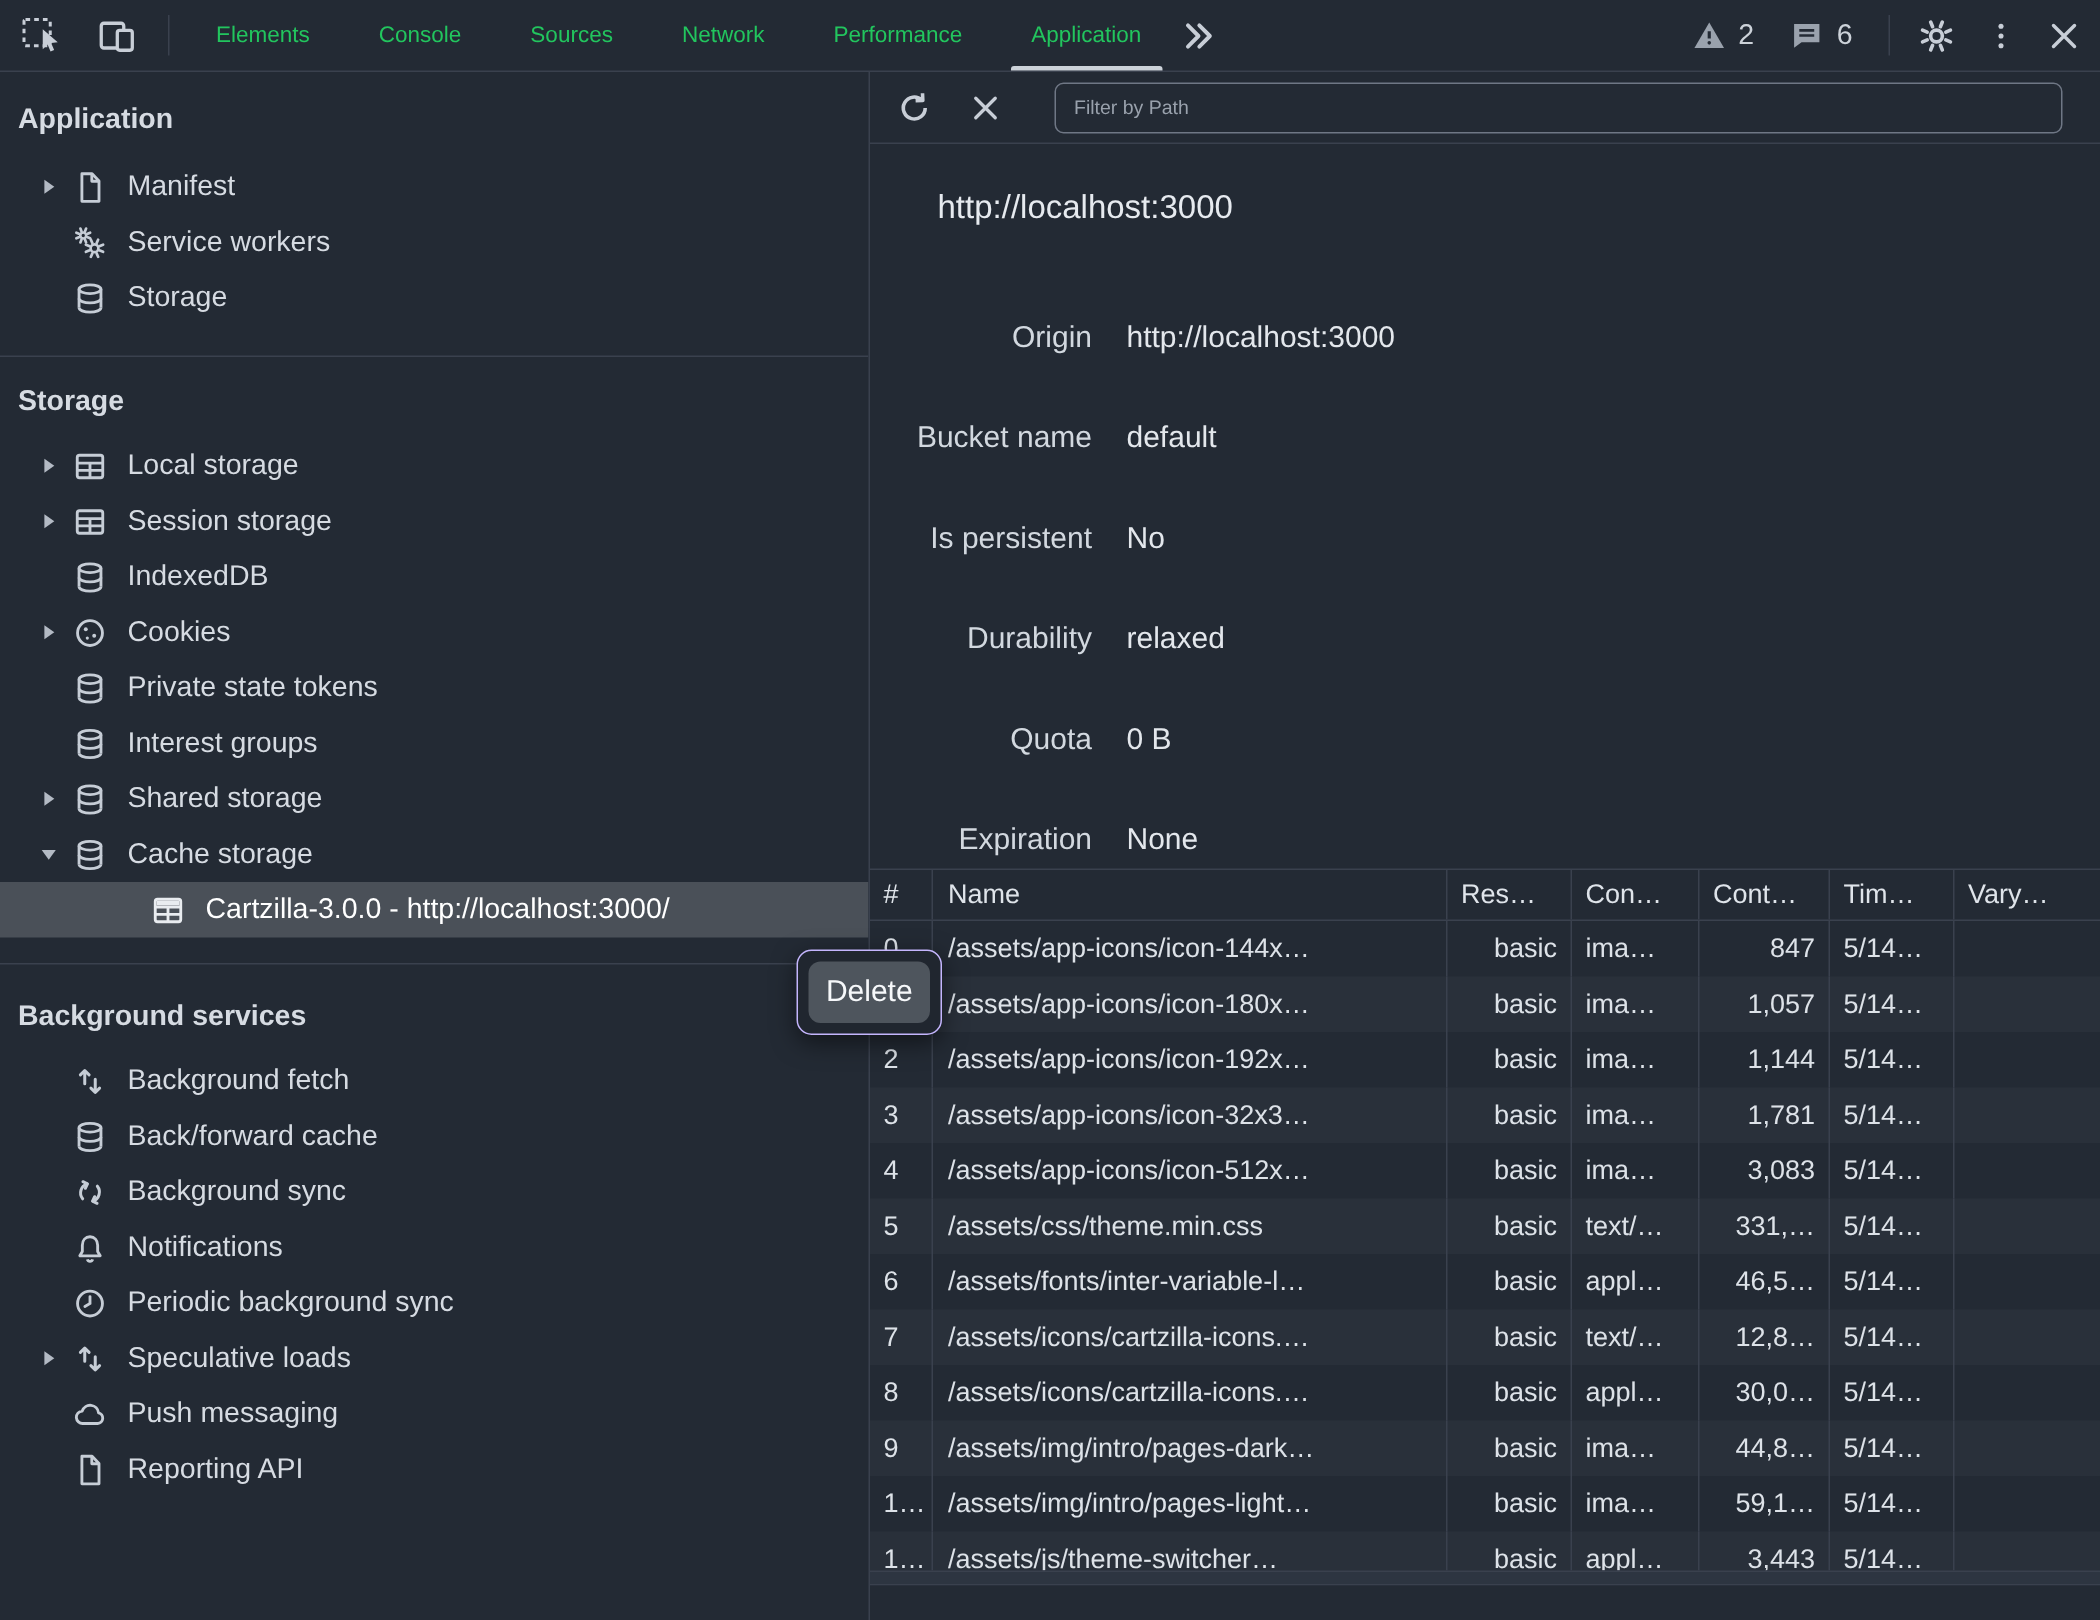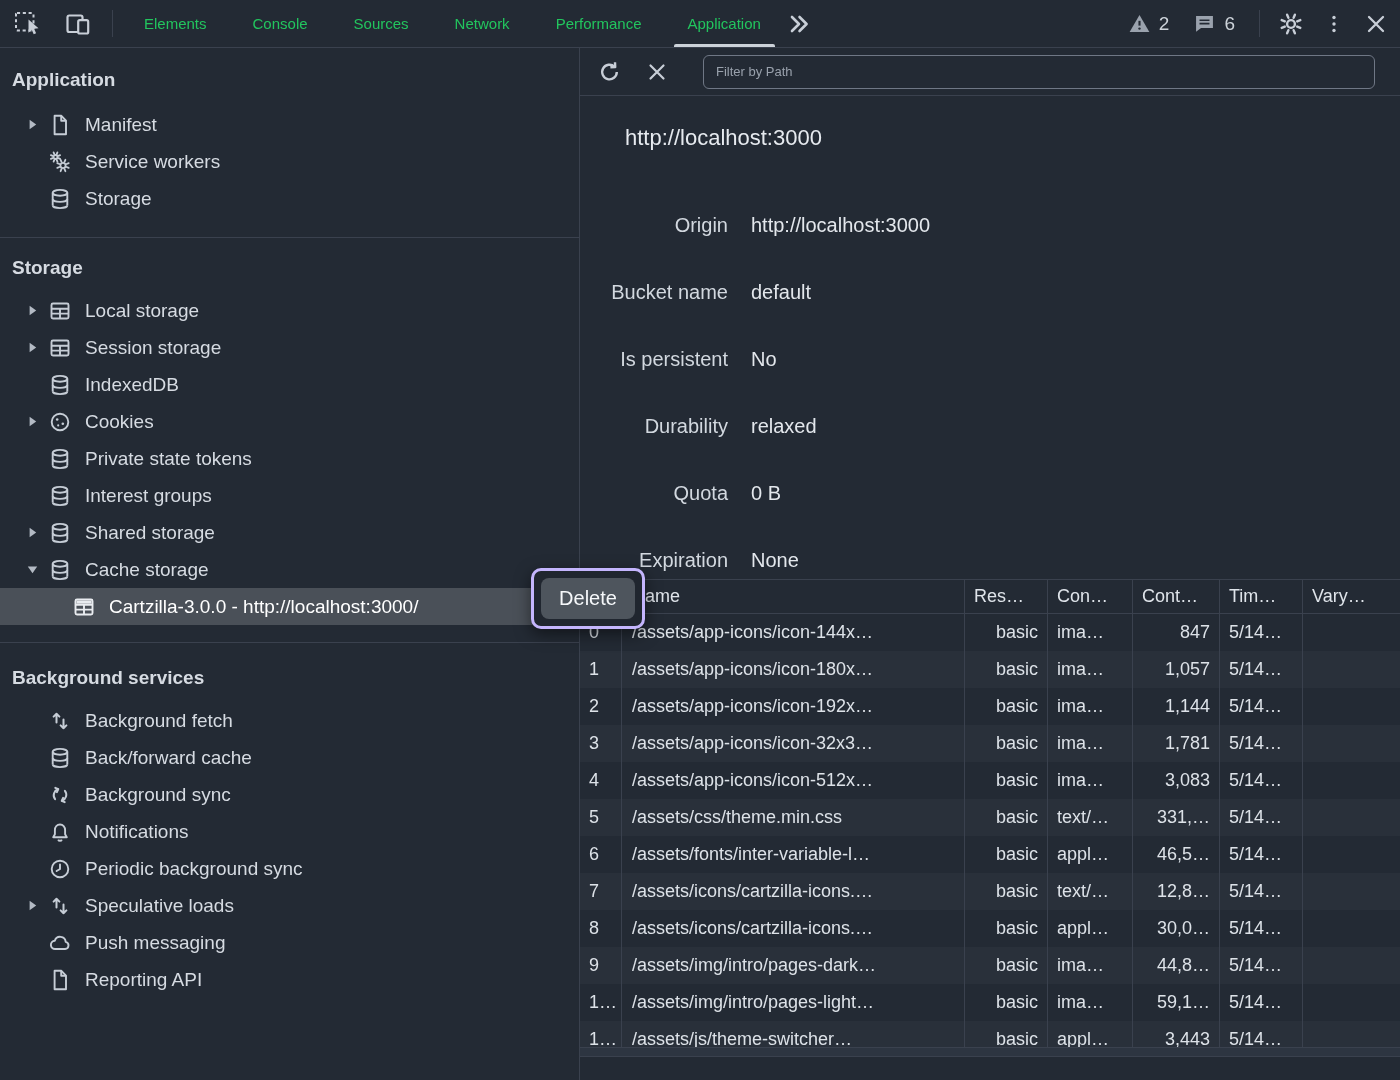--- a/index.html
+++ b/index.html
@@ -37,21 +37,21 @@
   .side-section:nth-child(3) { padding:17px 0 0; border-top:1px solid #3a414e; }
   .side-title { height:36px; display:flex; align-items:center; padding-left:12px; font-size:19px; font-weight:600; color:#d6dbe2; }
   .side-section:nth-child(1) .side-items { margin-top:8px; }
   .side-section:nth-child(2) .side-items, .side-section:nth-child(3) .side-items { margin-top:6px; }
   .side-item { height:37px; display:flex; align-items:center; padding-left:26px; font-size:19px; color:#d6dbe2; cursor:default; white-space:nowrap; }
   .side-item .expander { width:22px; height:13px; display:flex; align-items:center; color:#b3bac4; flex:none; }
   .side-item .expander svg { width:13px; height:13px; }
   .side-item .icon { width:24px; height:24px; margin-right:13px; color:#c6cdd6; flex:none; }
   .side-item.selected { background:#4a5058; color:#ffffff; }
   .side-item.selected .icon { color:#e9ecf0; }
-  .side-item.child { padding-left:50px; }
+  .side-item.child { padding-left:78px; }
 
   
   .panel { flex:1; min-width:0; display:flex; flex-direction:column; }
   .panel-toolbar { height:48px; flex:none; border-bottom:1px solid #3a414e; display:flex; align-items:center; padding:0 25px 0 17px; }
   .panel-toolbar .icon-btn { margin-right:22px; }
   .filter-input { flex:1; height:34px; margin-left:12px; background:transparent; border:1px solid #6f7785; border-radius:6px; color:#dde2e8; font-size:13px; padding:0 12px; font-family:"Liberation Sans",sans-serif; outline:none; }
   .filter-input::placeholder { color:#99a1ac; }
 
   .meta { height:483px; flex:none; padding-top:20px; }
   .origin-title { height:44px; line-height:44px; padding-left:45px; font-size:22px; color:#e6eaef; }
@@ -67,21 +67,21 @@
   .tgrid-row:nth-child(even) { background:rgba(255,255,255,0.03); }
   .cell { display:flex; align-items:center; border-right:1px solid #3a414e; padding:0 9px; white-space:nowrap; overflow:hidden; }
   .cell:last-child { border-right:none; }
   .cell.r { justify-content:flex-end; }
   .cell.name { padding-left:10px; }
 
   .bottom-strip { height:10px; flex:none; background:#2d3541; border-top:1px solid #3a414e; border-bottom:1px solid #3a414e; }
   .footer-empty { flex:1; background:#232a34; }
 
   
-  .context-menu { position:absolute; left:531px; top:568px; width:114px; padding:7px; background:#20262f; border:3px solid #c4b5fd; border-radius:10px; box-shadow:0 5px 16px rgba(0,0,0,0.5); z-index:50; }
+  .context-menu { position:absolute; left:531px; top:633px; width:97px; padding:7px; background:#20262f; border:1px solid #c4b5fd; border-radius:10px; box-shadow:0 5px 16px rgba(0,0,0,0.5); z-index:50; }
   .menu-item { height:41px; border-radius:8px; background:#4e555d; color:#f6f8fa; font-size:20px; display:flex; align-items:center; justify-content:center; cursor:default; }
 </style>
 </head>
 <body>
 
 <header class="topbar">
   <div class="tb-left">
     <button class="icon-btn" id="inspect-btn">
         <svg viewBox="0 0 26 26">
           <rect x="2" y="2" width="17.5" height="17.5" rx="1" fill="none" stroke="currentColor" stroke-width="2" stroke-dasharray="3.1 2.7"></rect>

